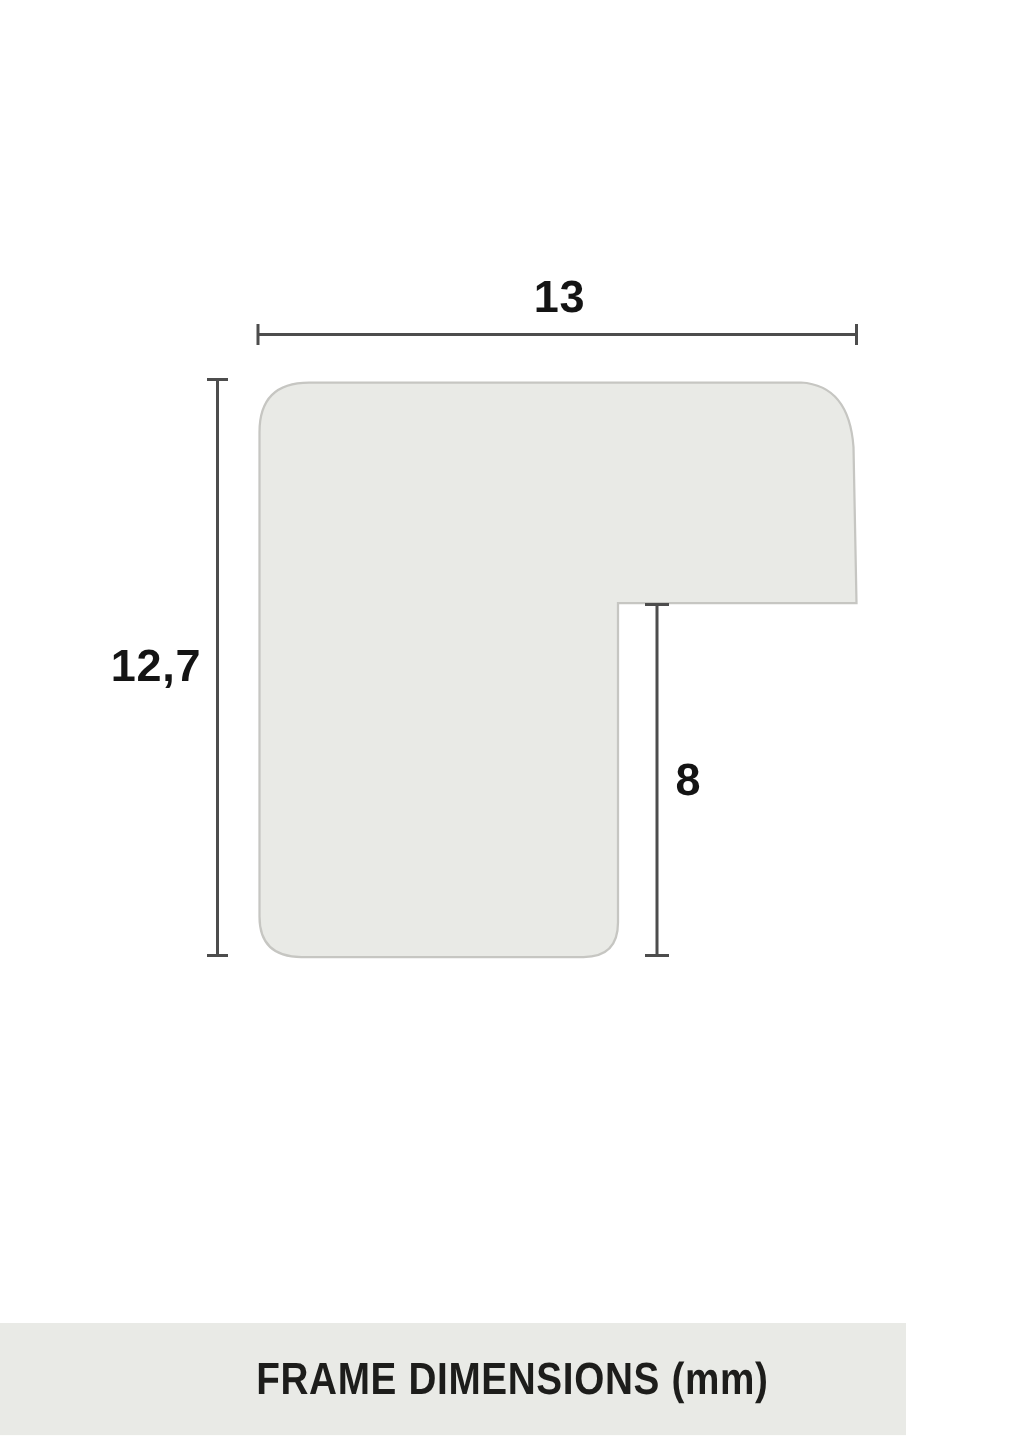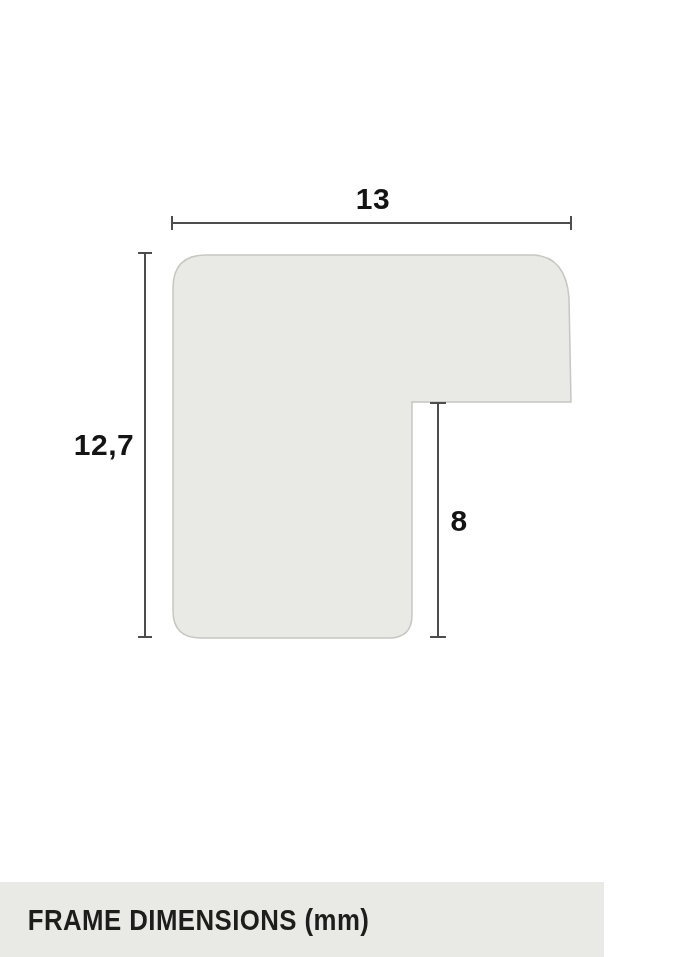--- a/index.html
+++ b/index.html
@@ -33,20 +33,21 @@
   .dim-label-depth  { left: 441px; top: 505px; width: 36px; }
   .footer-bar {
     position: absolute;
     left: 0;
     bottom: 0;
     width: 684px;
     height: 75px;
     background: #e9eae6;
     display: flex;
     align-items: center;
+    justify-content: center;
   }
   .footer-title {
     color: #1d1d1b;
     font-size: 30px;
     font-weight: 600;
     letter-spacing: 0.5px;
     transform: scaleX(0.86);
     white-space: nowrap;
   }
 </style>

